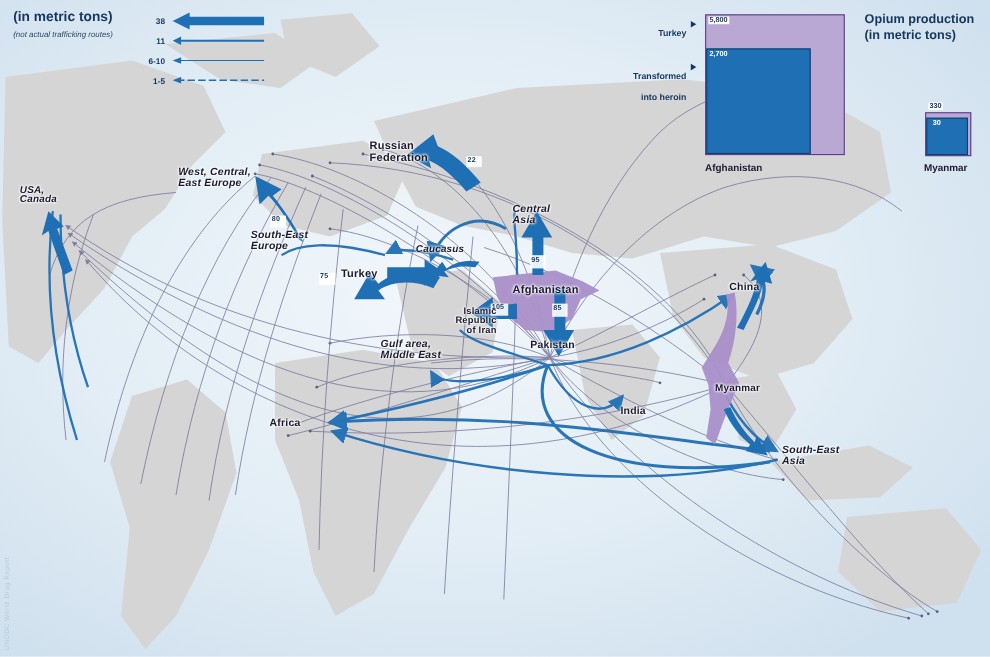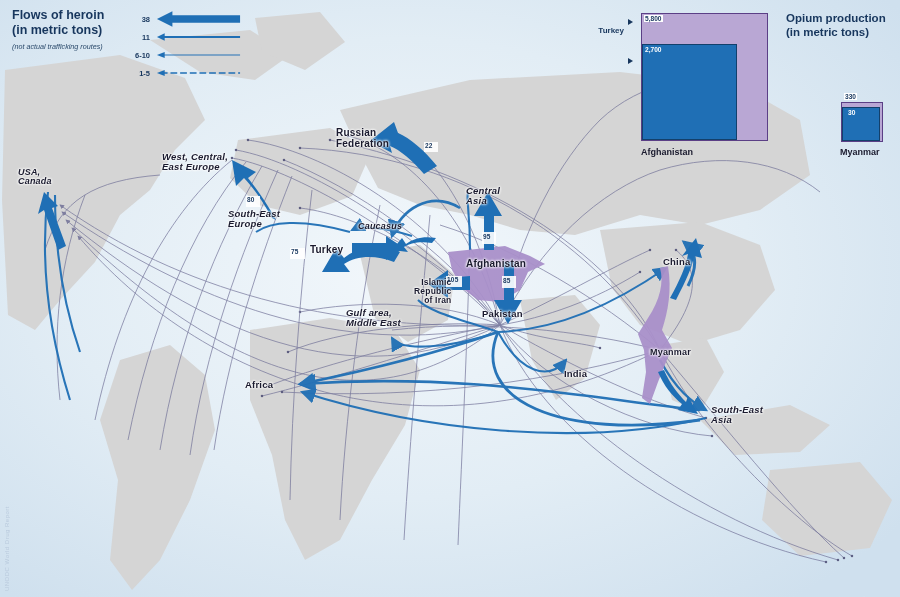--- a/index.html
+++ b/index.html
@@ -223,41 +223,40 @@
   <div id="region-labels">
     <div class="lbl" style="left:18px;top:168px;font-size:9px;">USA,
 Canada</div>
     <div class="lbl" style="left:162px;top:152px;font-size:9.5px;">West, Central,
 East Europe</div>
     <div class="lbl" style="left:228px;top:209px;font-size:9.5px;">South-East
 Europe</div>
     <div class="lbl up" style="left:310px;top:245px;font-size:10px;">Turkey</div>
     <div class="lbl up" style="left:336px;top:128px;font-size:10px;">Russian
 Federation</div>
-    <div class="lbl" style="left:358px;top:222px;font-size:9px;font-style:italic;">Caucasus</div>
+    <div class="lbl" style="left:378px;top:222px;font-size:9px;font-style:italic;">Caucasus</div>
     <div class="lbl" style="left:466px;top:186px;font-size:9.5px;">Central
 Asia</div>
     <div class="lbl up" style="left:466px;top:259px;font-size:10px;">Afghanistan</div>
     <div class="lbl up" style="left:414px;top:278px;font-size:8.5px;text-align:right;">Islamic
 Republic
 of Iran</div>
     <div class="lbl up" style="left:482px;top:309px;font-size:9.5px;">Pakistan</div>
     <div class="lbl" style="left:346px;top:308px;font-size:9.5px;">Gulf area,
 Middle East</div>
     <div class="lbl up" style="left:245px;top:380px;font-size:9.5px;">Africa</div>
     <div class="lbl up" style="left:564px;top:349px;font-size:9.5px;margin-top:20px;">India</div>
     <div class="lbl up" style="left:663px;top:257px;font-size:9.5px;">China</div>
     <div class="lbl up" style="left:650px;top:348px;font-size:9px;">Myanmar</div>
     <div class="lbl" style="left:711px;top:405px;font-size:9.5px;">South-East
 Asia</div>
     <div class="lbl up" style="left:836px;top:574px;font-size:8.5px;margin-top:24px;">Oceania</div>
   </div>
 
   <div id="legend">
-    <div class="ttl">Flows of heroin</div>
     <div class="ttl">(in metric tons)</div>
     <div class="sub">(not actual trafficking routes)</div>
 
     <div class="rows">
       <div class="row">
         <div class="num">38</div>
         <svg class="art" viewBox="0 0 90 16">
           <path d="M18,4 L88,4 L88,12 L18,12 L18,16 L2,8 L18,0 Z" fill="#1f6fb5"></path>
         </svg>
       </div>
@@ -289,20 +288,24 @@
     <div id="op-title">
       <div>Opium production</div>
       <div>(in metric tons)</div>
     </div>
 
     <div class="oplead" style="left:18px;top:11px;width:58px;">
       <span>Turkey</span>
     </div>
     <div class="ptr" style="left:80px;top:13px;"></div>
 
+    <div class="oplead" style="left:0px;top:50px;width:76px;">
+      <span>Transformed</span><br>
+      <span>into heroin</span>
+    </div>
     <div class="ptr" style="left:80px;top:52px;"></div>
 
     <div id="afg-box">
       <div id="afg-her"></div>
     </div>
     <div class="opnum" style="left:96px;top:9px;">5,800</div>
     <div class="opnum onblue" style="left:96px;top:40px;">2,700</div>
     <div class="opcap" style="left:93px;top:141px;">Afghanistan</div>
 
     <div id="mya-box">

